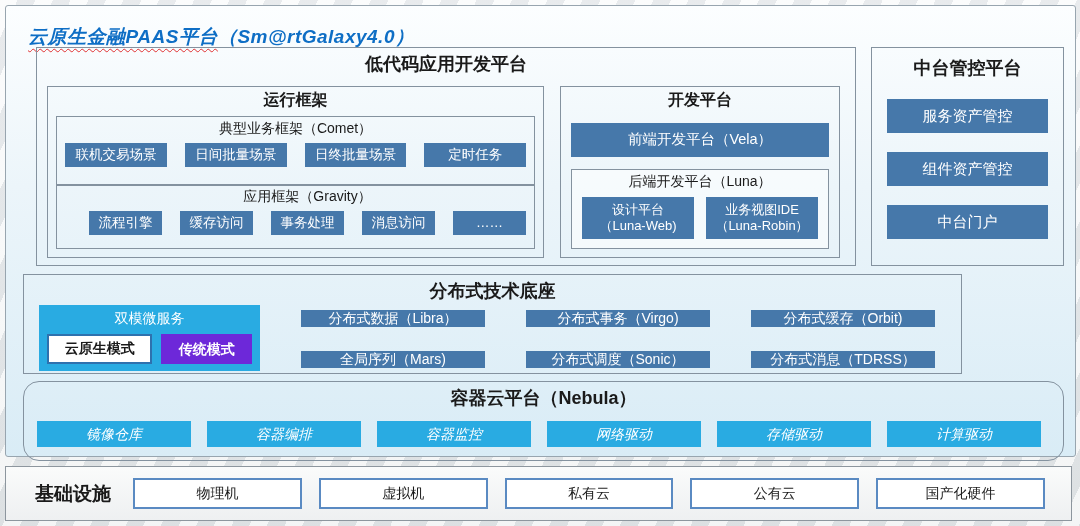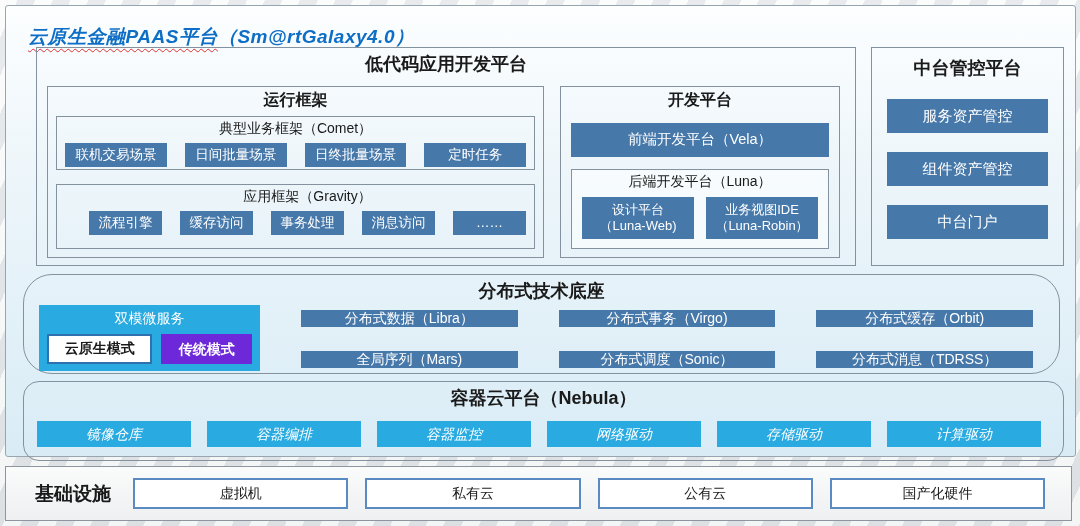--- a/index.html
+++ b/index.html
@@ -42,34 +42,34 @@
     text-align:center; line-height:1.2; white-space:nowrap;
   }
 
   
   .lowcode   { left:30px;  top:41px; width:820px; height:219px; }
   .midplat   { left:865px; top:41px; width:193px; height:219px; }
 
   .runtime { left:10px;  top:38px; width:497px; height:172px; }
   .devplat { left:523px; top:38px; width:280px; height:172px; }
 
-  .comet   { left:8px; top:29px;  width:479px; height:54px; }
+  .comet   { left:8px; top:29px;  width:479px; height:70px; }
   .gravity { left:8px; top:97px;  width:479px; height:65px;padding-left:24px; }
   .btnrow  { display:flex; gap:18px; margin:5px 8px 0 8px; }
   .btnrow .node { flex:1; height:24px; }
 
   .vela { position:absolute; left:10px; top:36px; width:258px; height:34px; font-size:14.5px; }
   .luna { left:10px; top:82px; width:258px; height:80px; background:rgba(255,255,255,.55); }
   .luna-row { display:flex; gap:12px; margin:6px 10px 0 10px; }
   .luna-row .node { flex:1; height:42px; flex-direction:column; font-size:13px; }
 
   .midplat .node { width:161px; height:34px; margin:19px auto 0 auto; font-size:15px; }
 
   
-  .dist { left:17px; top:268px; width:1037px; height:100px;border-radius:29px; }
+  .dist { left:17px; top:268px; width:939px; height:100px; }
   .dist-row { position:absolute; left:15px; right:26px; top:32px; height:62px; display:flex; gap:29px; }
   .dual { flex:0 0 221px; background:#29abe2; padding:3px 8px 0 8px; margin-top:-2px; height:66px; }
   .dual-lbl { color:#fff; font-size:14px; text-align:center; padding-top:2px; }
   .dual-modes { display:flex; gap:9px; margin-top:6px; }
   .mode-white {
     flex:1.12; height:30px; background:#fff; color:#1a1a1a;
     border:2px solid #2e71ae; display:flex; align-items:center; justify-content:center;
     font-size:14px; font-weight:700;
   }
   .mode-blue { flex:1; height:30px; background:#6d28d9; font-weight:700; font-size:14px; }
@@ -191,17 +191,18 @@
       <div class="node">容器监控</div>
       <div class="node">网络驱动</div>
       <div class="node">存储驱动</div>
       <div class="node">计算驱动</div>
     </div>
   </div>
 </div>
 
 <div class="infra">
   <div class="infra-h">基础设施</div>
+  <div class="infra-box">物理机</div>
   <div class="infra-box">虚拟机</div>
   <div class="infra-box">私有云</div>
   <div class="infra-box">公有云</div>
   <div class="infra-box">国产化硬件</div>
 </div>
 
 </body></html>

